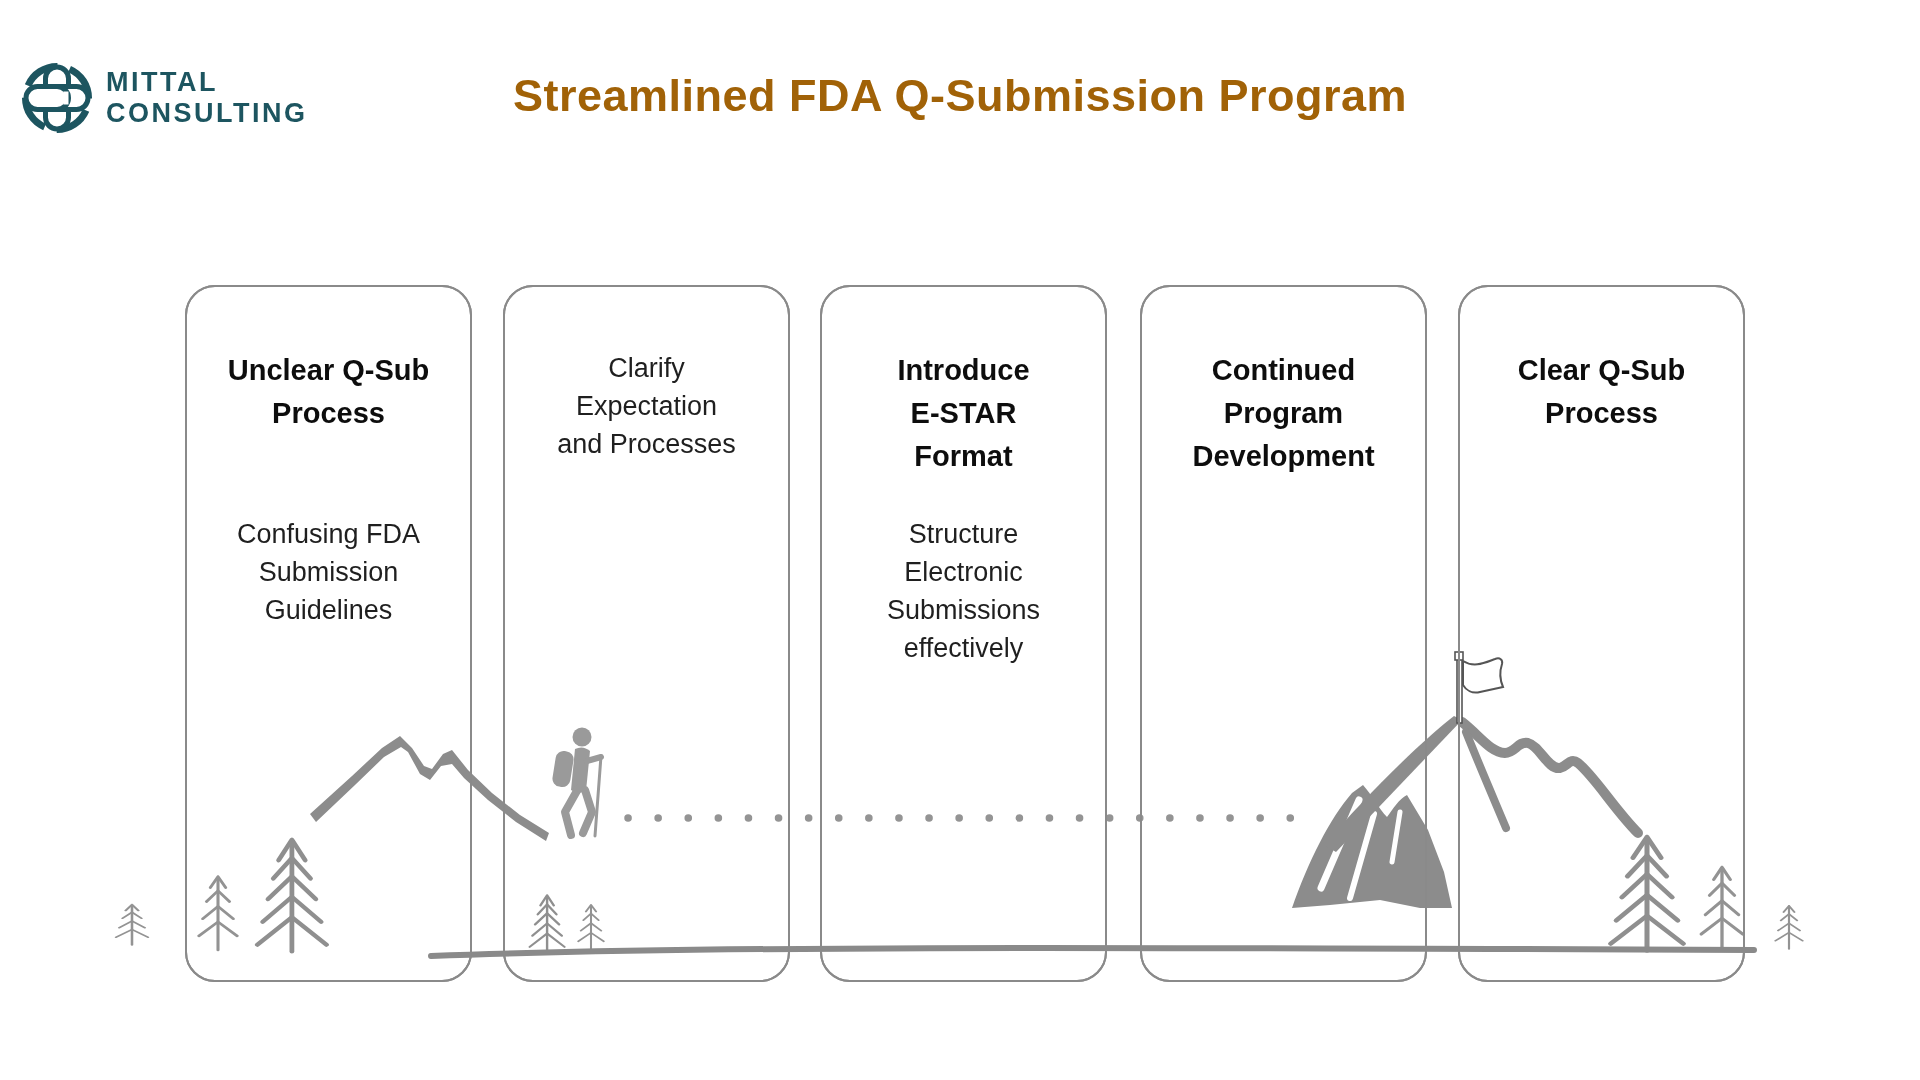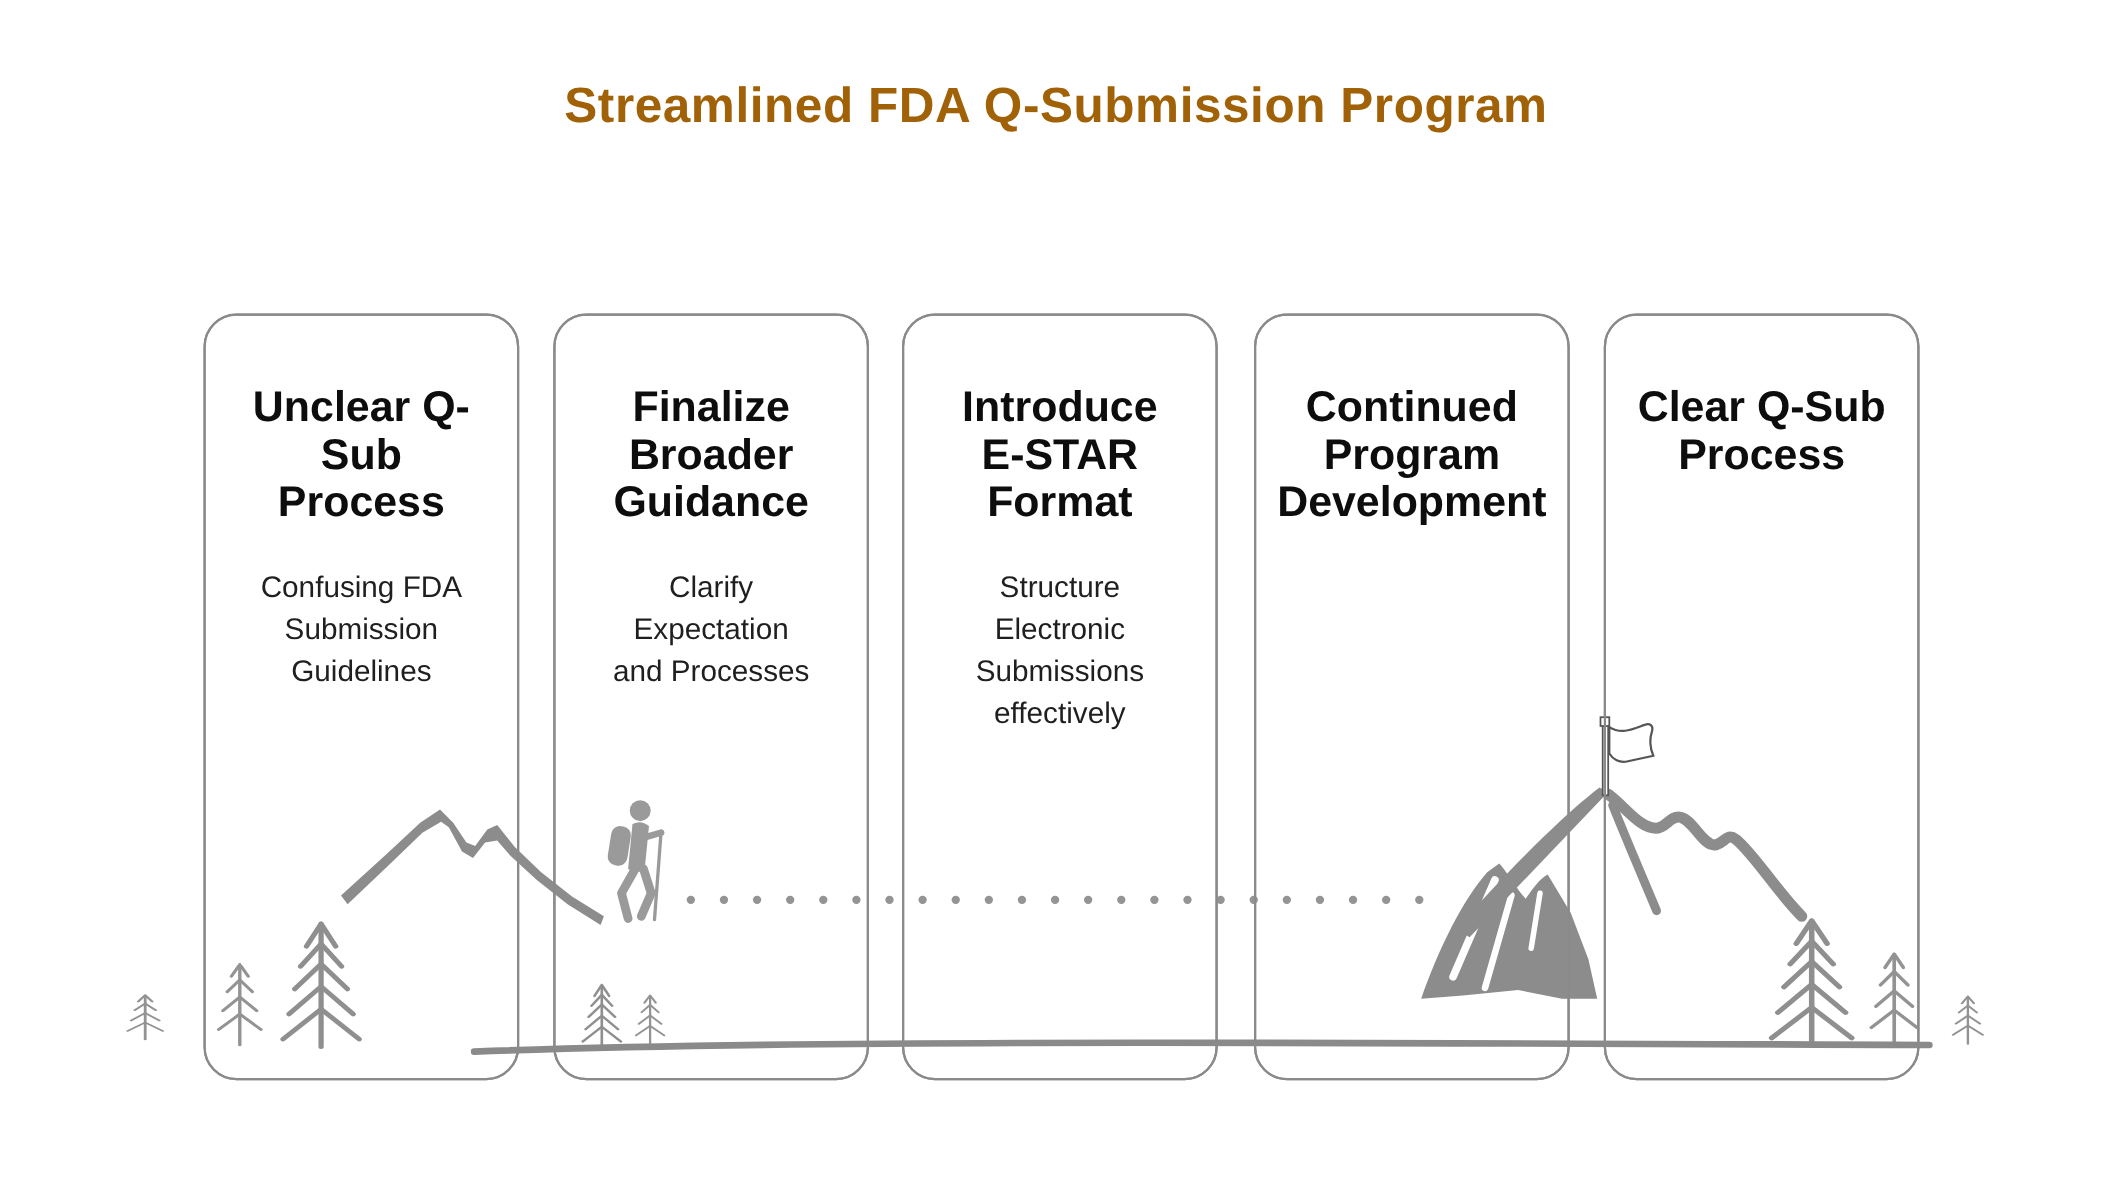--- a/index.html
+++ b/index.html
@@ -17,50 +17,64 @@
   
   .card,.card-outline{
     position:absolute;top:285px;width:287px;height:697px;border-radius:30px;
     border:2.5px solid #8a8a8a;box-sizing:border-box;
   }
   .card{background:#ffffff;z-index:1;}
   .card-outline{background:transparent;z-index:3;pointer-events:none;}
   .c1{left:185px;} .c2{left:503px;} .c3{left:820px;} .c4{left:1140px;} .c5{left:1458px;}
   .card-inner{padding:62px 18px 0 18px;text-align:center;}
   .card-title{
-    font-size:39px;font-weight:bold;color:#0d0d0d;line-height:43px;
+    font-size:29px;font-weight:bold;color:#0d0d0d;line-height:43px;
     white-space:pre-line;min-height:152px;margin:0 0 14px 0;
   }
   .card-desc{
     font-size:27px;color:#1f1f1f;line-height:38px;white-space:pre-line;margin:0;
   }
   
   #scene{position:absolute;left:0;top:0;z-index:2;pointer-events:none;}
 </style>
 </head>
 <body>
 
 <div id="stage">
 
+  <div id="logo">
+    <svg width="70" height="76" viewBox="0 0 70 76">
+      <g stroke="#1d5560" fill="none">
+        <circle cx="35" cy="38" r="31.5" stroke-width="7" stroke-dasharray="37 12.5" transform="rotate(23 35 38)"></circle>
+        <rect x="23.5" y="7" width="23" height="62" rx="11.5" stroke-width="5" fill="#ffffff"></rect>
+        <rect x="4" y="26.5" width="62" height="23" rx="11.5" stroke-width="5" fill="#ffffff"></rect>
+        <path d="M35 26.5 a11.5 11.5 0 0 1 0 23" stroke-width="5" fill="none"></path>
+        <rect x="23.5" y="31.5" width="5" height="13" fill="#ffffff" stroke="none"></rect>
+        <rect x="41.5" y="31.5" width="5" height="13" fill="#ffffff" stroke="none"></rect>
+      </g>
+    </svg>
+    <div class="logo-text">
+      <div>MITTAL</div>
+      <div>CONSULTING</div>
+    </div>
+  </div>
 
   <div id="main-title">Streamlined FDA Q-Submission Program</div>
 
   <div class="card c1">
     <div class="card-inner">
       <div class="card-title">Unclear Q-Sub
 Process</div>
       <div class="card-desc">Confusing FDA
 Submission
 Guidelines</div>
     </div>
   </div>
   <div class="card c2">
     <div class="card-inner">
-      <div class="card-title">Finalize Broader
-Guidance</div>
       <div class="card-desc">Clarify
 Expectation
 and Processes</div>
     </div>
   </div>
   <div class="card c3">
     <div class="card-inner">
       <div class="card-title">Introduce
 E-STAR
 Format</div>

